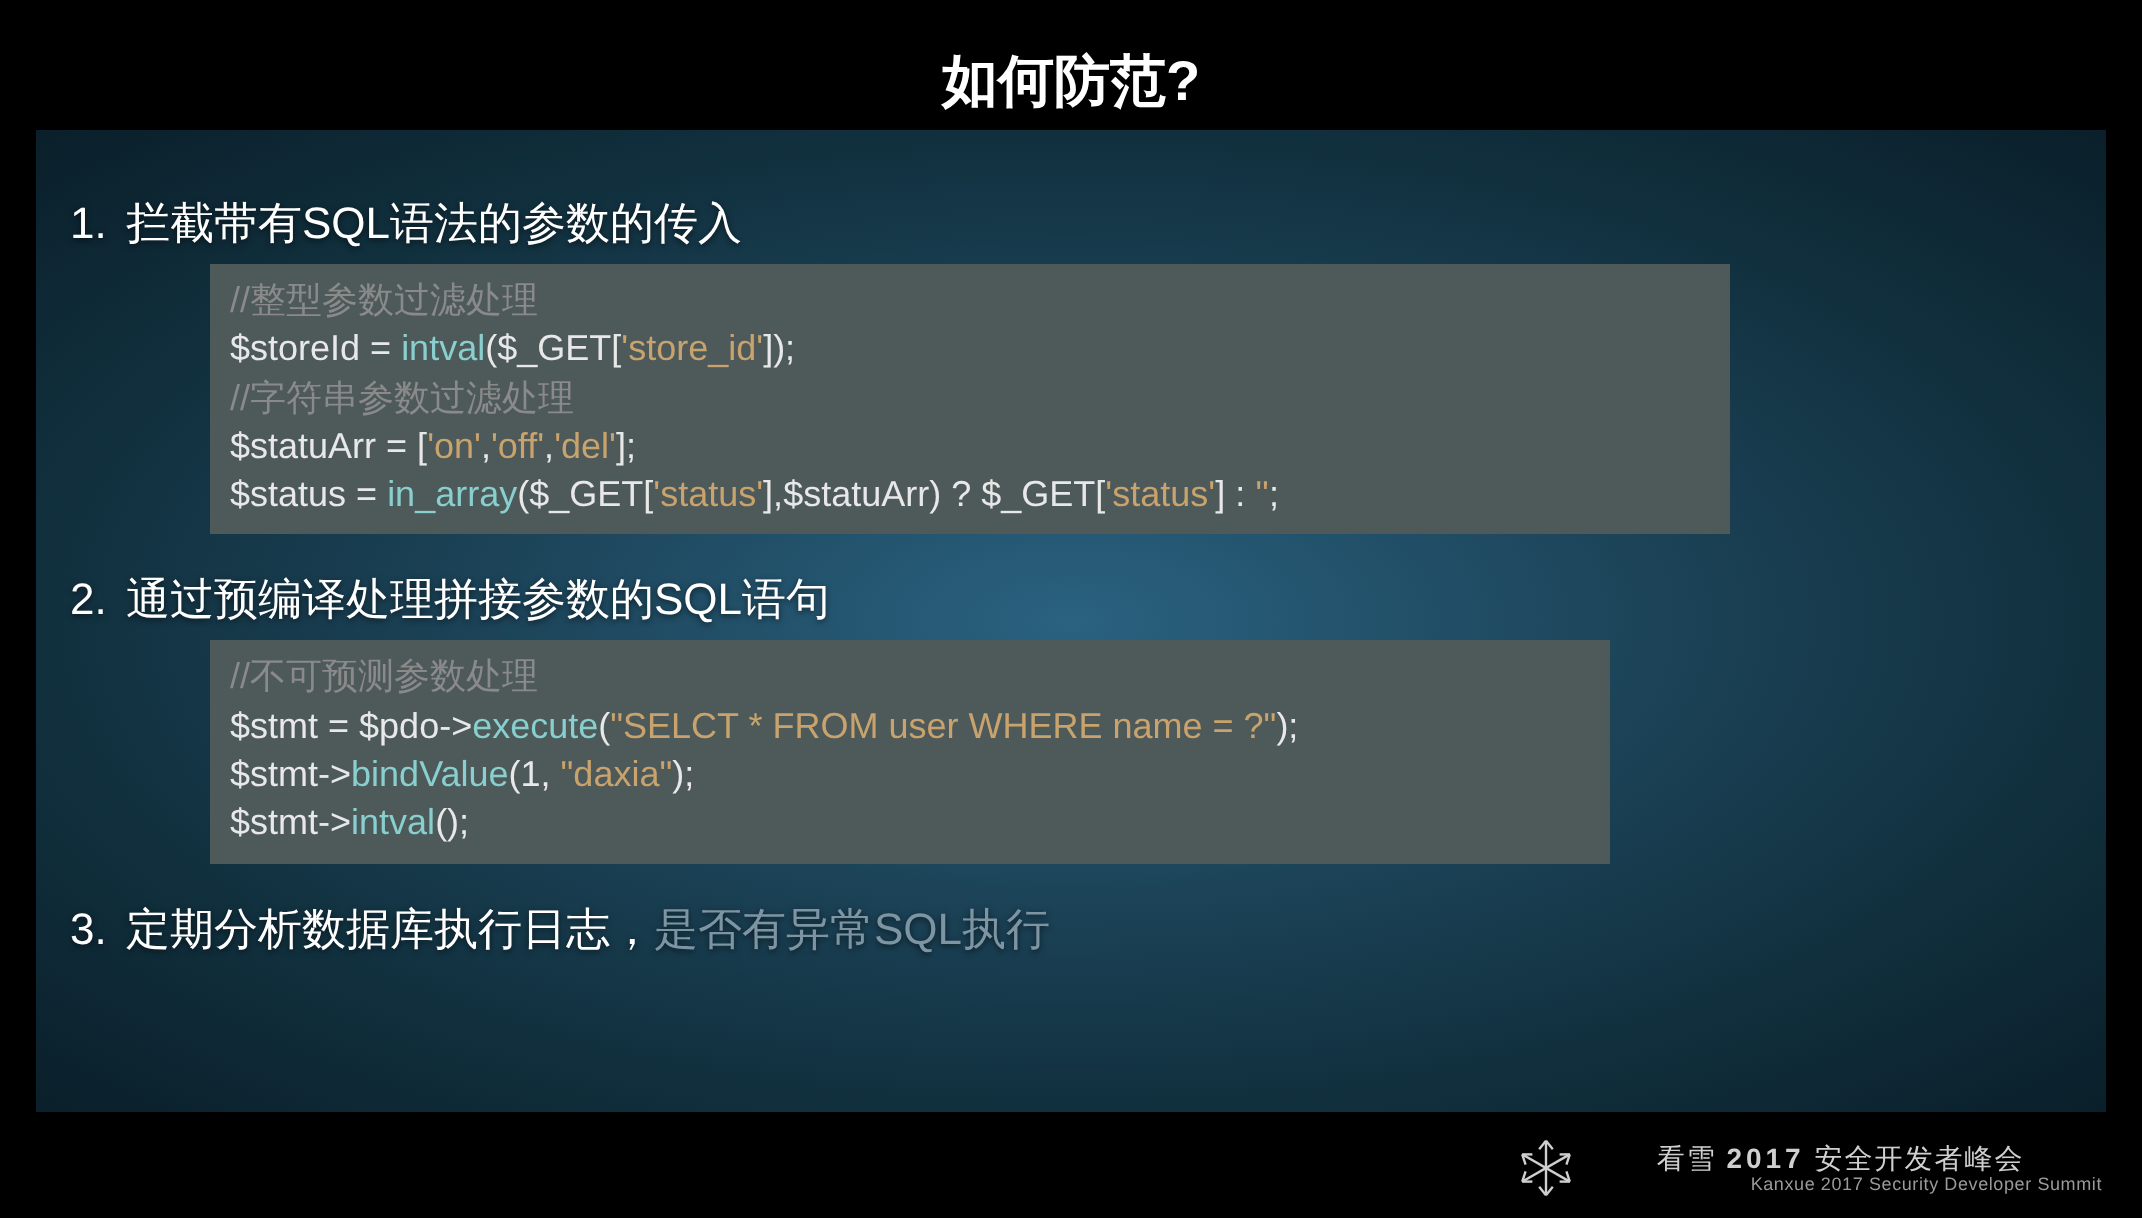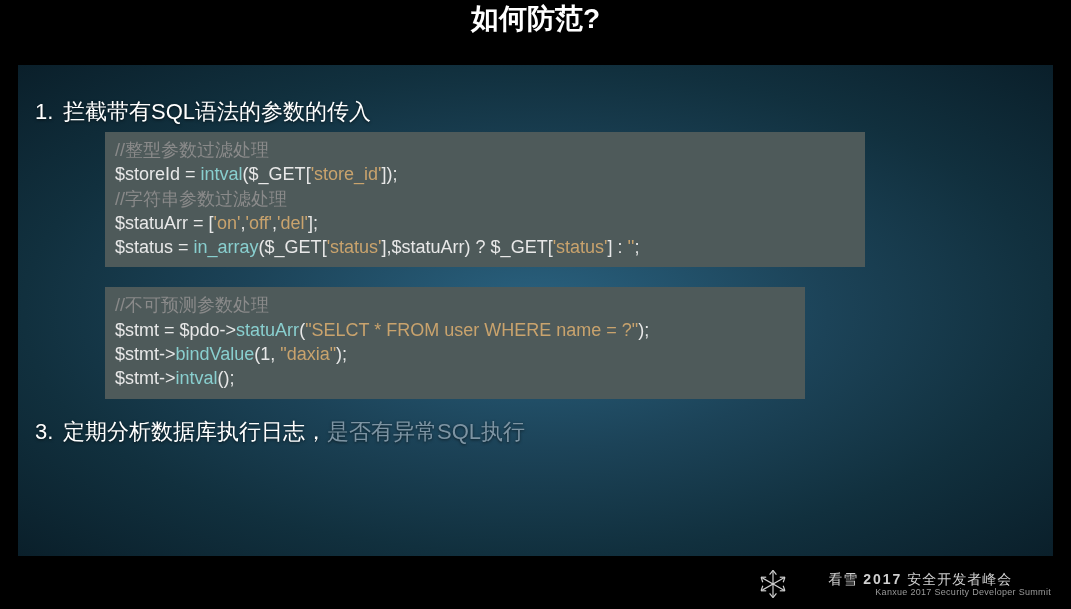--- a/index.html
+++ b/index.html
@@ -24,21 +24,21 @@
       background: radial-gradient(ellipse at center, #2a6280 0%, #1c4358 40%, #11303e 70%, #0a1f2a 100%);
     }
     .title-bar {
       position: absolute;
       top: 0;
       left: 0;
       right: 0;
       height: 82px;
       background: #000;
       display: flex;
-      align-items: flex-start;
+      align-items: center;
       justify-content: center;
       color: #fff;
       font-size: 28px;
       font-weight: 600;
     }
     .content {
       padding: 30px 40px 0 17px;
     }
     .item {
       margin-bottom: 6px;
@@ -121,22 +121,25 @@
         <span class="item-num">1.</span><span>拦截带有SQL语法的参数的传入</span>
       </div>
       <div class="code-block wide"><span class="c-comment">//整型参数过滤处理</span>
 <span class="c-var">$storeId</span><span class="c-op"> = </span><span class="c-func">intval</span><span class="c-punct">(</span><span class="c-var">$_GET</span><span class="c-punct">[</span><span class="c-str">'store_id'</span><span class="c-punct">]);</span>
 <span class="c-comment">//字符串参数过滤处理</span>
 <span class="c-var">$statuArr</span><span class="c-op"> = </span><span class="c-punct">[</span><span class="c-str">'on'</span><span class="c-punct">,</span><span class="c-str">'off'</span><span class="c-punct">,</span><span class="c-str">'del'</span><span class="c-punct">];</span>
 <span class="c-var">$status</span><span class="c-op"> = </span><span class="c-func">in_array</span><span class="c-punct">(</span><span class="c-var">$_GET</span><span class="c-punct">[</span><span class="c-str">'status'</span><span class="c-punct">],</span><span class="c-var">$statuArr</span><span class="c-punct">) ? </span><span class="c-var">$_GET</span><span class="c-punct">[</span><span class="c-str">'status'</span><span class="c-punct">] : </span><span class="c-str">''</span><span class="c-punct">;</span></div>
     </div>
 
     <div class="item">
+      <div class="item-head">
+        <span class="item-num">2.</span><span>通过预编译处理拼接参数的SQL语句</span>
+      </div>
       <div class="code-block"><span class="c-comment">//不可预测参数处理</span>
-<span class="c-var">$stmt</span><span class="c-op"> = </span><span class="c-var">$pdo</span><span class="c-op">-&gt;</span><span class="c-func">statuArr</span><span class="c-punct">(</span><span class="c-str">"SELCT * FROM user WHERE name = ?"</span><span class="c-punct">);</span>
+<span class="c-var">$stmt</span><span class="c-op"> = </span><span class="c-var">$pdo</span><span class="c-op">-&gt;</span><span class="c-func">execute</span><span class="c-punct">(</span><span class="c-str">"SELCT * FROM user WHERE name = ?"</span><span class="c-punct">);</span>
 <span class="c-var">$stmt</span><span class="c-op">-&gt;</span><span class="c-func">bindValue</span><span class="c-punct">(</span><span class="c-plain">1</span><span class="c-punct">, </span><span class="c-str">"daxia"</span><span class="c-punct">);</span>
 <span class="c-var">$stmt</span><span class="c-op">-&gt;</span><span class="c-func">intval</span><span class="c-punct">();</span></div>
     </div>
 
     <div class="item">
       <div class="item-head">
         <span class="item-num">3.</span><span>定期分析数据库执行日志，</span><span class="item-tail">是否有异常SQL执行</span>
       </div>
     </div>
 

